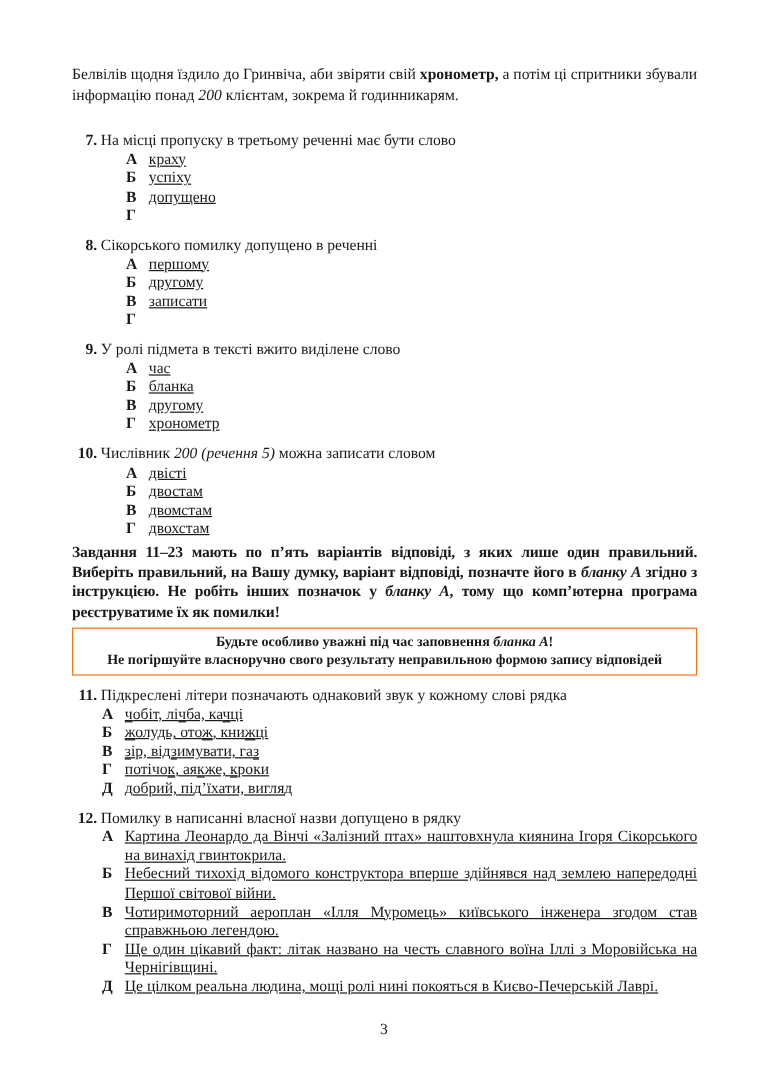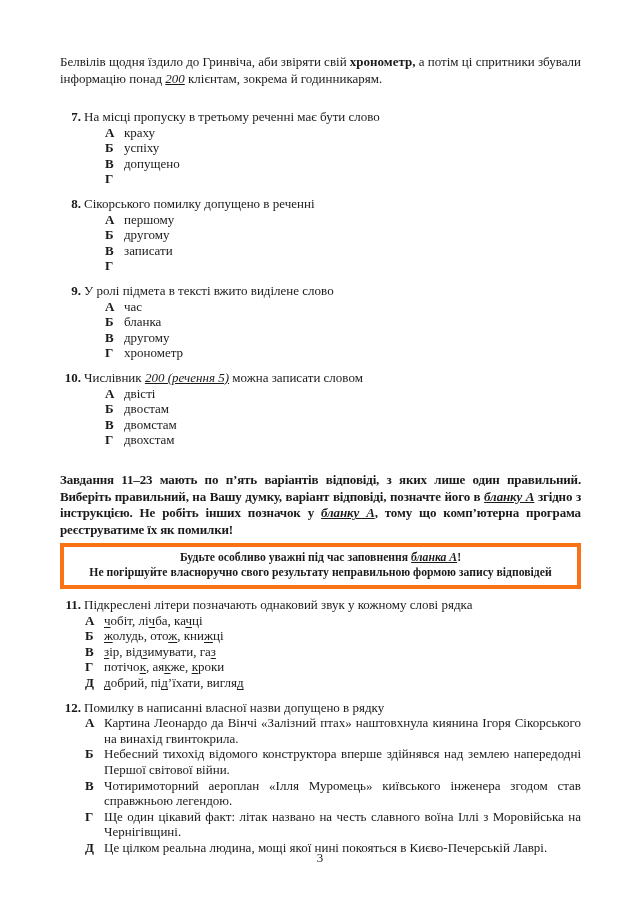--- a/index.html
+++ b/index.html
@@ -31,47 +31,47 @@
     text-align: right;
     font-weight: bold;
     margin-right: 3px;
     white-space: nowrap;
   }
   .q-text { flex: 1; text-align: justify; }
   .option { display: flex; }
   .q4 .option { padding-left: 45px; }
   .q5 .option { padding-left: 25px; }
   .opt-letter { flex: 0 0 19px; font-weight: bold; }
-  .opt-text { flex: 1; text-align: justify; }
+  .opt-text { flex: 1; text-align: justify; text-decoration: underline; }
   .instructions {
-    margin-top: 24px;
+    margin-top: 4px;
     font-weight: bold;
     font-size: 13px;
     line-height: 16.8px;
     text-align: justify;
     letter-spacing: -0.15px;
   }
   .notice {
     margin-top: 4px;
-    border: 4px solid #f97316;
+    border: 1px solid #f97316;
     padding: 4px 12px 5px 12px;
     text-align: center;
     font-weight: bold;
     font-size: 11.7px;
     line-height: 14.5px;
   }
   .footer-page {
     position: absolute;
     top: 850px; left: 0;
     width: 640px;
     text-align: center;
     font-size: 13px;
   }
   b { font-weight: bold; }
-  i { font-style: italic; text-decoration: underline; }
+  i { font-style: italic; }
   u { text-decoration: underline; text-underline-offset: 2px; text-decoration-thickness: 1px; }
 </style>
 </head>
 <body>
 
 <div class="content">
 
   <div class="intro">Белвілів щодня їздило до Гринвіча, аби звіряти свій <b>хронометр,</b> а потім ці спритники збували інформацію понад <i>200</i> клієнтам, зокрема й годинникарям.</div>
 
   <div class="question q4 mt22">
@@ -214,19 +214,19 @@
     <div class="option">
       <span class="opt-letter">В</span>
       <span class="opt-text">Чотиримоторний аероплан «Ілля Муромець» київського інженера згодом став справжньою легендою.</span>
     </div>
     <div class="option">
       <span class="opt-letter">Г</span>
       <span class="opt-text">Ще один цікавий факт: літак названо на честь славного воїна Іллі з Моровійська на Чернігівщині.</span>
     </div>
     <div class="option">
       <span class="opt-letter">Д</span>
-      <span class="opt-text">Це цілком реальна людина, мощі якої нині покояться в Києво-Печерській Лаврі.</span>
+      <span class="opt-text">Це цілком реальна людина, мощі ролі нині покояться в Києво-Печерській Лаврі.</span>
     </div>
   </div>
 
 </div>
 
 <div class="footer-page">3</div>
 
 </body></html>

